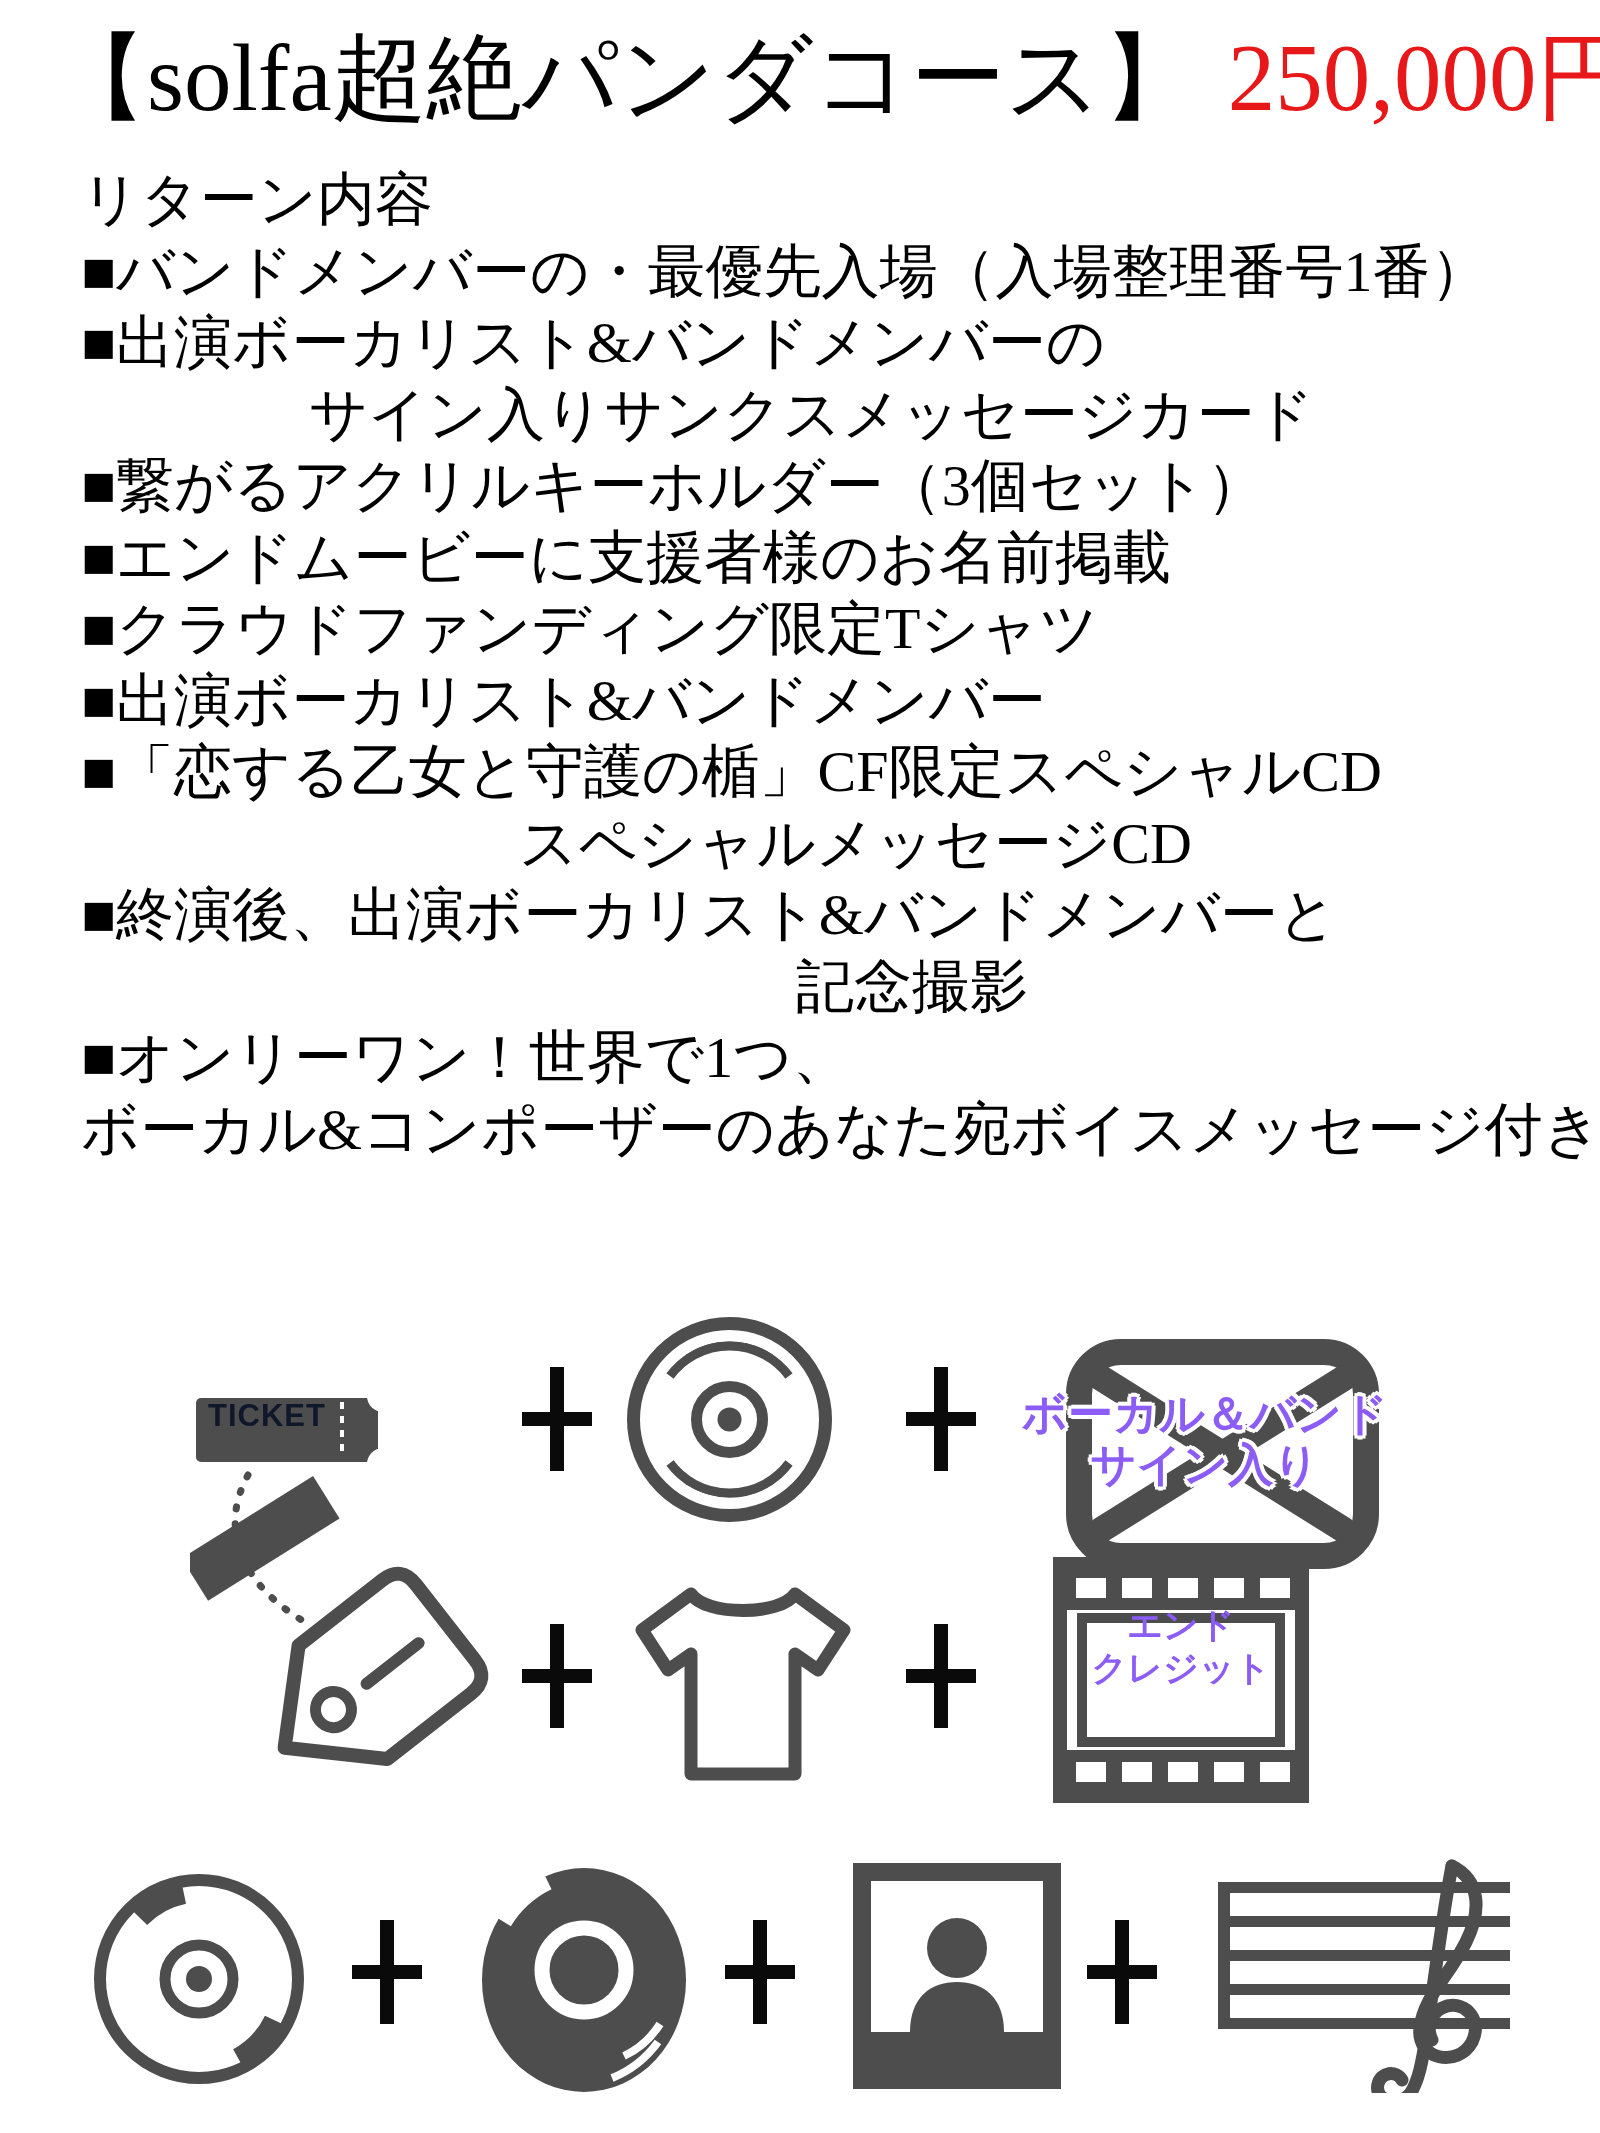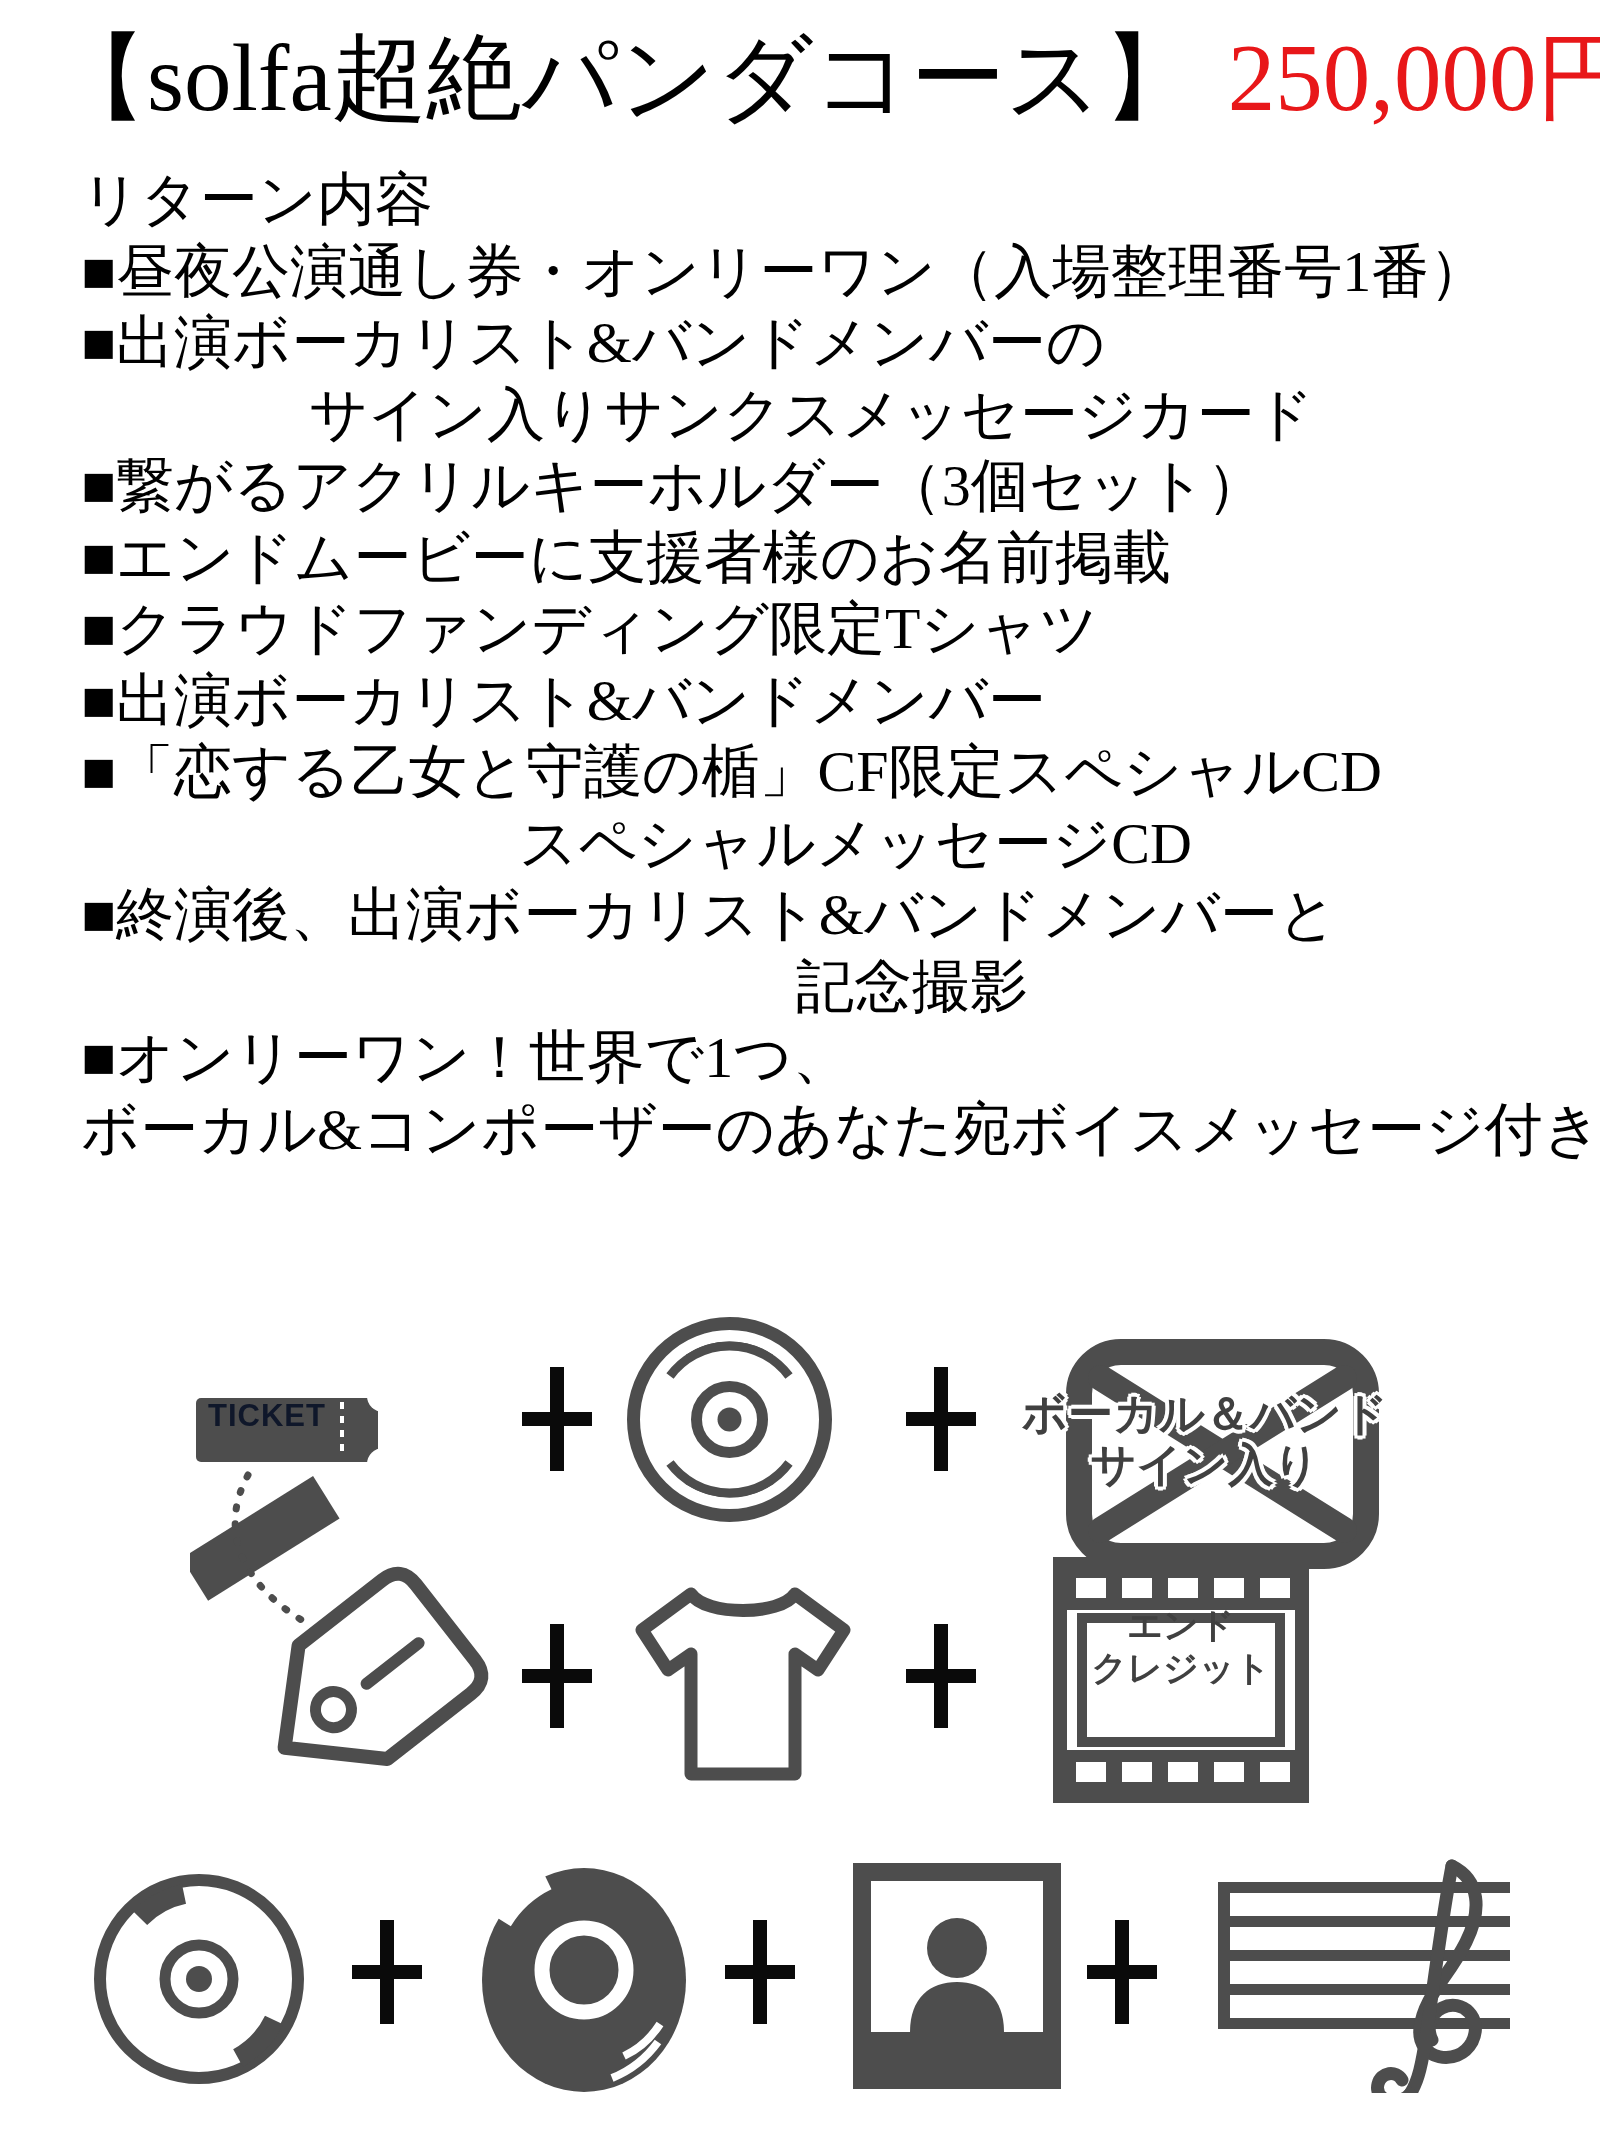--- a/index.html
+++ b/index.html
@@ -27,21 +27,21 @@
   .plus { position:absolute; width:70px; height:104px; }
   .plus::before {
     content:""; position:absolute; left:50%; top:0; width:14px; height:100%;
     margin-left:-7px; background:#0a0a0a;
   }
   .plus::after {
     content:""; position:absolute; top:50%; left:0; width:100%; height:14px;
     margin-top:-7px; background:#0a0a0a;
   }
   .caption {
-    position:absolute; text-align:center; color:#404040; font-weight:bold;
+    position:absolute; text-align:center; color:#8b5cf6; font-weight:bold;
     font-family:"Liberation Sans","DejaVu Sans",sans-serif;
   }
   .ticket-label {
     position:absolute; left:208px; top:1398px; width:140px;
     font-family:"Liberation Sans","DejaVu Sans",sans-serif;
     font-weight:bold; font-size:31px; color:#0f172a; letter-spacing:1px;
   }
   .envelope-caption {
     left:985px; top:1388px; width:440px; font-size:45px; line-height:51px;
     z-index:5;
@@ -56,21 +56,21 @@
 <body>
 
 <div class="canvas">
 
   <div class="title-row">
     <span>【solfa超絶パンダコース】</span><span class="price">250,000円</span>
   </div>
 
   <div class="returns">
     <div class="line">リターン内容</div>
-    <div class="line">■昼夜公演通し券・オンリーワン（入場整理番号1番）</div>
+    <div class="line">■バンドメンバーの・最優先入場（入場整理番号1番）</div>
     <div class="line">■出演ボーカリスト&amp;バンドメンバーの</div>
     <div class="line ind-a">サイン入りサンクスメッセージカード</div>
     <div class="line">■繋がるアクリルキーホルダー（3個セット）</div>
     <div class="line">■エンドムービーに支援者様のお名前掲載</div>
     <div class="line">■クラウドファンディング限定Tシャツ</div>
     <div class="line">■出演ボーカリスト&amp;バンドメンバー</div>
     <div class="line">■「恋する乙女と守護の楯」CF限定スペシャルCD</div>
     <div class="line ind-b">スペシャルメッセージCD</div>
     <div class="line">■終演後、出演ボーカリスト&amp;バンドメンバーと</div>
     <div class="line ind-c">記念撮影</div>

